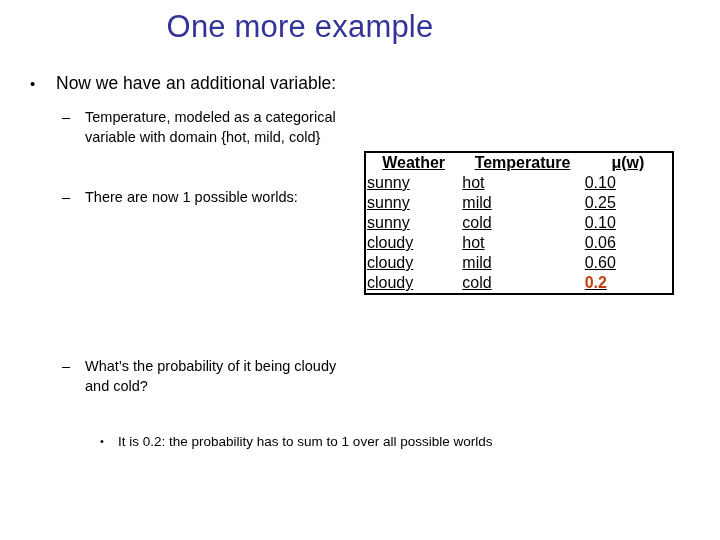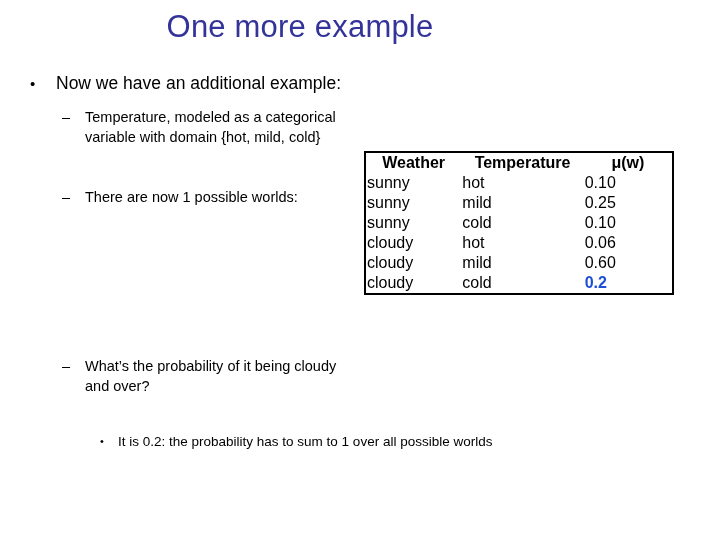--- a/index.html
+++ b/index.html
@@ -100,55 +100,56 @@
     box-sizing: border-box;
     background: #fff;
   }
   #table-wrap table {
     position: static;
     left: auto;
     top: auto;
     width: 100%;
     border-collapse: collapse;
     table-layout: fixed;
+    text-decoration: underline;
   }
   .col-weather { width: 95px; }
   .col-temp    { width: 122px; }
   .col-mu      { width: 88px; }
 
   .mu-highlight {
     color: #C00000;
     font-weight: bold;
   }
 </style>
 </head>
 <body>
 
 <div class="slide">
 
   <div id="slide-title" style="color: rgb(51, 51, 153);">One more example</div>
 
   <div class="bullet lvl1" id="bullet-now">
     <span class="marker">•</span>
-    <span class="btext">Now we have an additional example:</span>
+    <span class="btext">Now we have an additional variable:</span>
   </div>
 
   <div class="bullet lvl2" id="bullet-temperature">
     <span class="marker">–</span>
     <span class="btext">Temperature, modeled as a categorical variable with domain {hot, mild, cold}</span>
   </div>
 
   <div class="bullet lvl2" id="bullet-worlds">
     <span class="marker">–</span>
     <span class="btext">There are now 1 possible worlds:</span>
   </div>
 
   <div class="bullet lvl2" id="bullet-question">
     <span class="marker">–</span>
-    <span class="btext">What’s the probability of it being cloudy and over?</span>
+    <span class="btext">What’s the probability of it being cloudy and cold?</span>
   </div>
 
   <div class="bullet lvl3" id="bullet-answer">
     <span class="marker">•</span>
     <span class="btext">It is 0.2: the probability has to sum to 1 over all possible worlds</span>
   </div>
 
   <div id="table-wrap">
     <table>
       <colgroup>
@@ -185,19 +186,19 @@
             <td>0.06</td>
           </tr>
           <tr>
             <td>cloudy</td>
             <td>mild</td>
             <td>0.60</td>
           </tr>
           <tr>
             <td>cloudy</td>
             <td>cold</td>
-            <td class="mu-highlight" style="color: #1d4ed8;">0.2</td>
+            <td class="mu-highlight" style="color: #c2410c;">0.2</td>
           </tr>
         </tbody>
     </table>
   </div>
 
 </div>
 
 </body></html>

